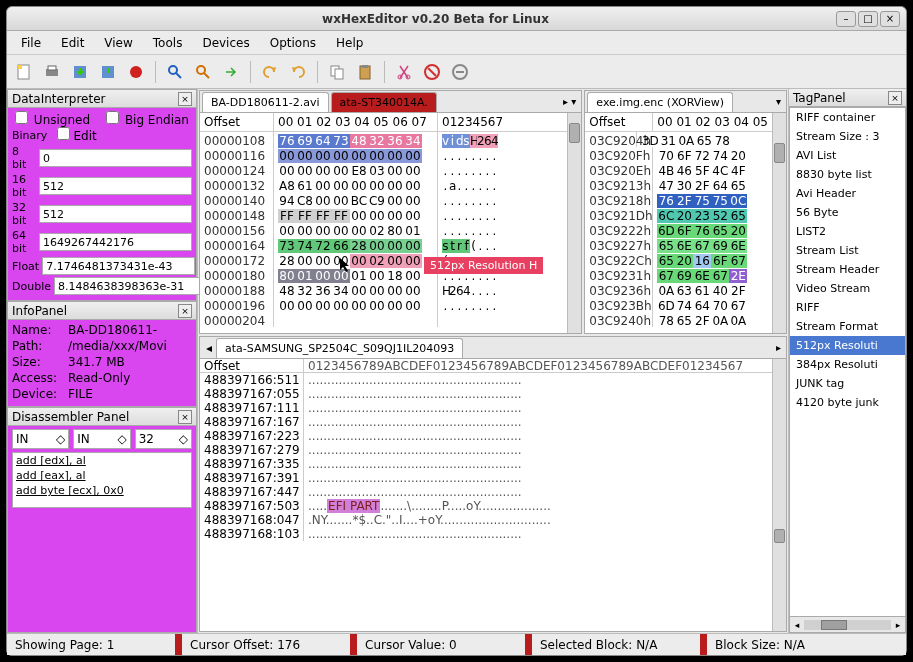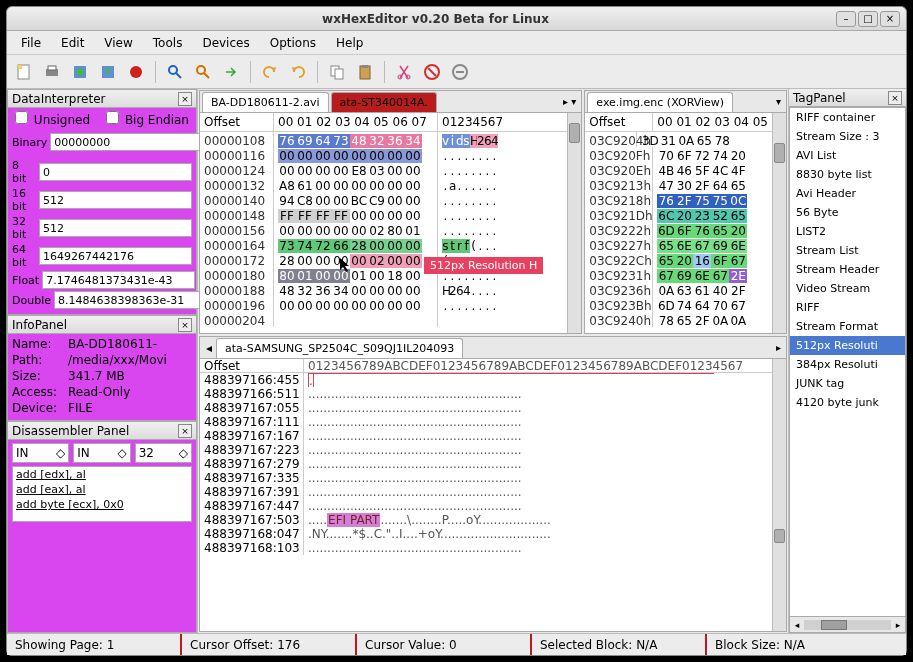--- a/index.html
+++ b/index.html
@@ -71,21 +71,21 @@
 .boxed { border: 1px solid #d04060; padding: 0; }
 .rightcol { width: 118px; border-left: 1px solid #bbb; display: flex; flex-direction: column; }
 .taglist { flex: 1; background: #fff; border: 1px solid #aaa; overflow: hidden; }
 .tagitem { padding: 3px 6px; font-size: 11px; white-space: nowrap; overflow: hidden; cursor: pointer; }
 .tagitem.sel { background: #4878d0; color: #fff; }
 .tagscroll { height: 16px; border: 1px solid #aaa; border-top: none; display: flex; align-items: center; background: #e8e8e8; }
 .tagscroll .arr { width: 14px; text-align: center; font-size: 9px; cursor: pointer; }
 .tagscroll .track { flex: 1; height: 10px; background: #d0d0d0; position: relative; }
 .tagscroll .track .th { position: absolute; left: 20%; width: 30%; top: 0; bottom: 0; background: #a0a0a0; border: 1px solid #777; }
 .statusbar { height: 22px; background: #ececec; border-top: 1px solid #bbb; display: flex; align-items: center; font-size: 11px; }
-.statusbar .cell { padding: 0 8px; border-right: 2px solid #b91c1c; height: 100%; display: flex; align-items: center; }
+.statusbar .cell { padding: 0 8px; border-right: 7px solid #b91c1c; height: 100%; display: flex; align-items: center; }
 .hl-r-grn { background: #68d878; }
 .hl-r-grn2 { background: #78e088; }
 .hl-r-cyan { background: #50c8b0; }
 .hl-r-blu { background: #3060c0; color: #fff; }
 .hl-r-pur { background: #9060d0; color: #fff; }
 .hl-r-alt { background: #a0c8f0; }
 svg { display: block; }
 </style>
 </head>
 <body>
@@ -212,21 +212,20 @@
             <span>DataInterpreter</span>
             <div class="x">×</div>
           </div>
         <div class="panel-body">
           <div class="di-top">
             <label><input type="checkbox" style=""> <span>Unsigned</span></label>
             <label><input type="checkbox" style=""> <span>Big Endian</span></label>
           </div>
           <div class="di-row">
               <label>Binary</label>
-              <input type="text" value="00000000" style="">
               <label style="width:auto"><input type="checkbox" style=""> <span>Edit</span></label>
             </div>
           <div class="di-row">
               <label>8 bit</label>
               <input type="text" value="0" style="">
             </div>
           <div class="di-row">
               <label>16 bit</label>
               <input type="text" value="512" style="">
             </div>
@@ -473,21 +472,20 @@
       <div class="bigpane">
         <div class="tabbar">
           <div style="width:14px;text-align:center">◂</div>
           <div class="tab active" style="max-width:320px">ata-SAMSUNG_SP2504C_S09QJ1IL204093</div>
           <div class="nav">▸</div>
         </div>
         <div class="bigcontent">
           <div class="bigtext">
             <div class="bigline" style="border-bottom:1px solid #ccc"><div class="off2">Offset</div><div class="asc2">0123456789ABCDEF0123456789ABCDEF0123456789ABCDEF01234567</div></div>
             <div id="big-body">
-                <div class="bigline"><div class="off2">488397166:455</div><div class="asc2"><span class="boxed">.</span><span style="border-top:1px solid #d04060;display:inline-block;width:400px">&nbsp;</span></div></div>
                 <div class="bigline"><div class="off2">488397166:511</div><div class="asc2">........................................................</div></div>
                 <div class="bigline"><div class="off2">488397167:055</div><div class="asc2">........................................................</div></div>
                 <div class="bigline"><div class="off2">488397167:111</div><div class="asc2">........................................................</div></div>
                 <div class="bigline"><div class="off2">488397167:167</div><div class="asc2">........................................................</div></div>
                 <div class="bigline"><div class="off2">488397167:223</div><div class="asc2">........................................................</div></div>
                 <div class="bigline"><div class="off2">488397167:279</div><div class="asc2">........................................................</div></div>
                 <div class="bigline"><div class="off2">488397167:335</div><div class="asc2">........................................................</div></div>
                 <div class="bigline"><div class="off2">488397167:391</div><div class="asc2">........................................................</div></div>
                 <div class="bigline"><div class="off2">488397167:447</div><div class="asc2">........................................................</div></div>
                 <div class="bigline"><div class="off2">488397167:503</div><div class="asc2">.....<span class="efi">EFI PART</span>.......\........P.....oY...................</div></div>

